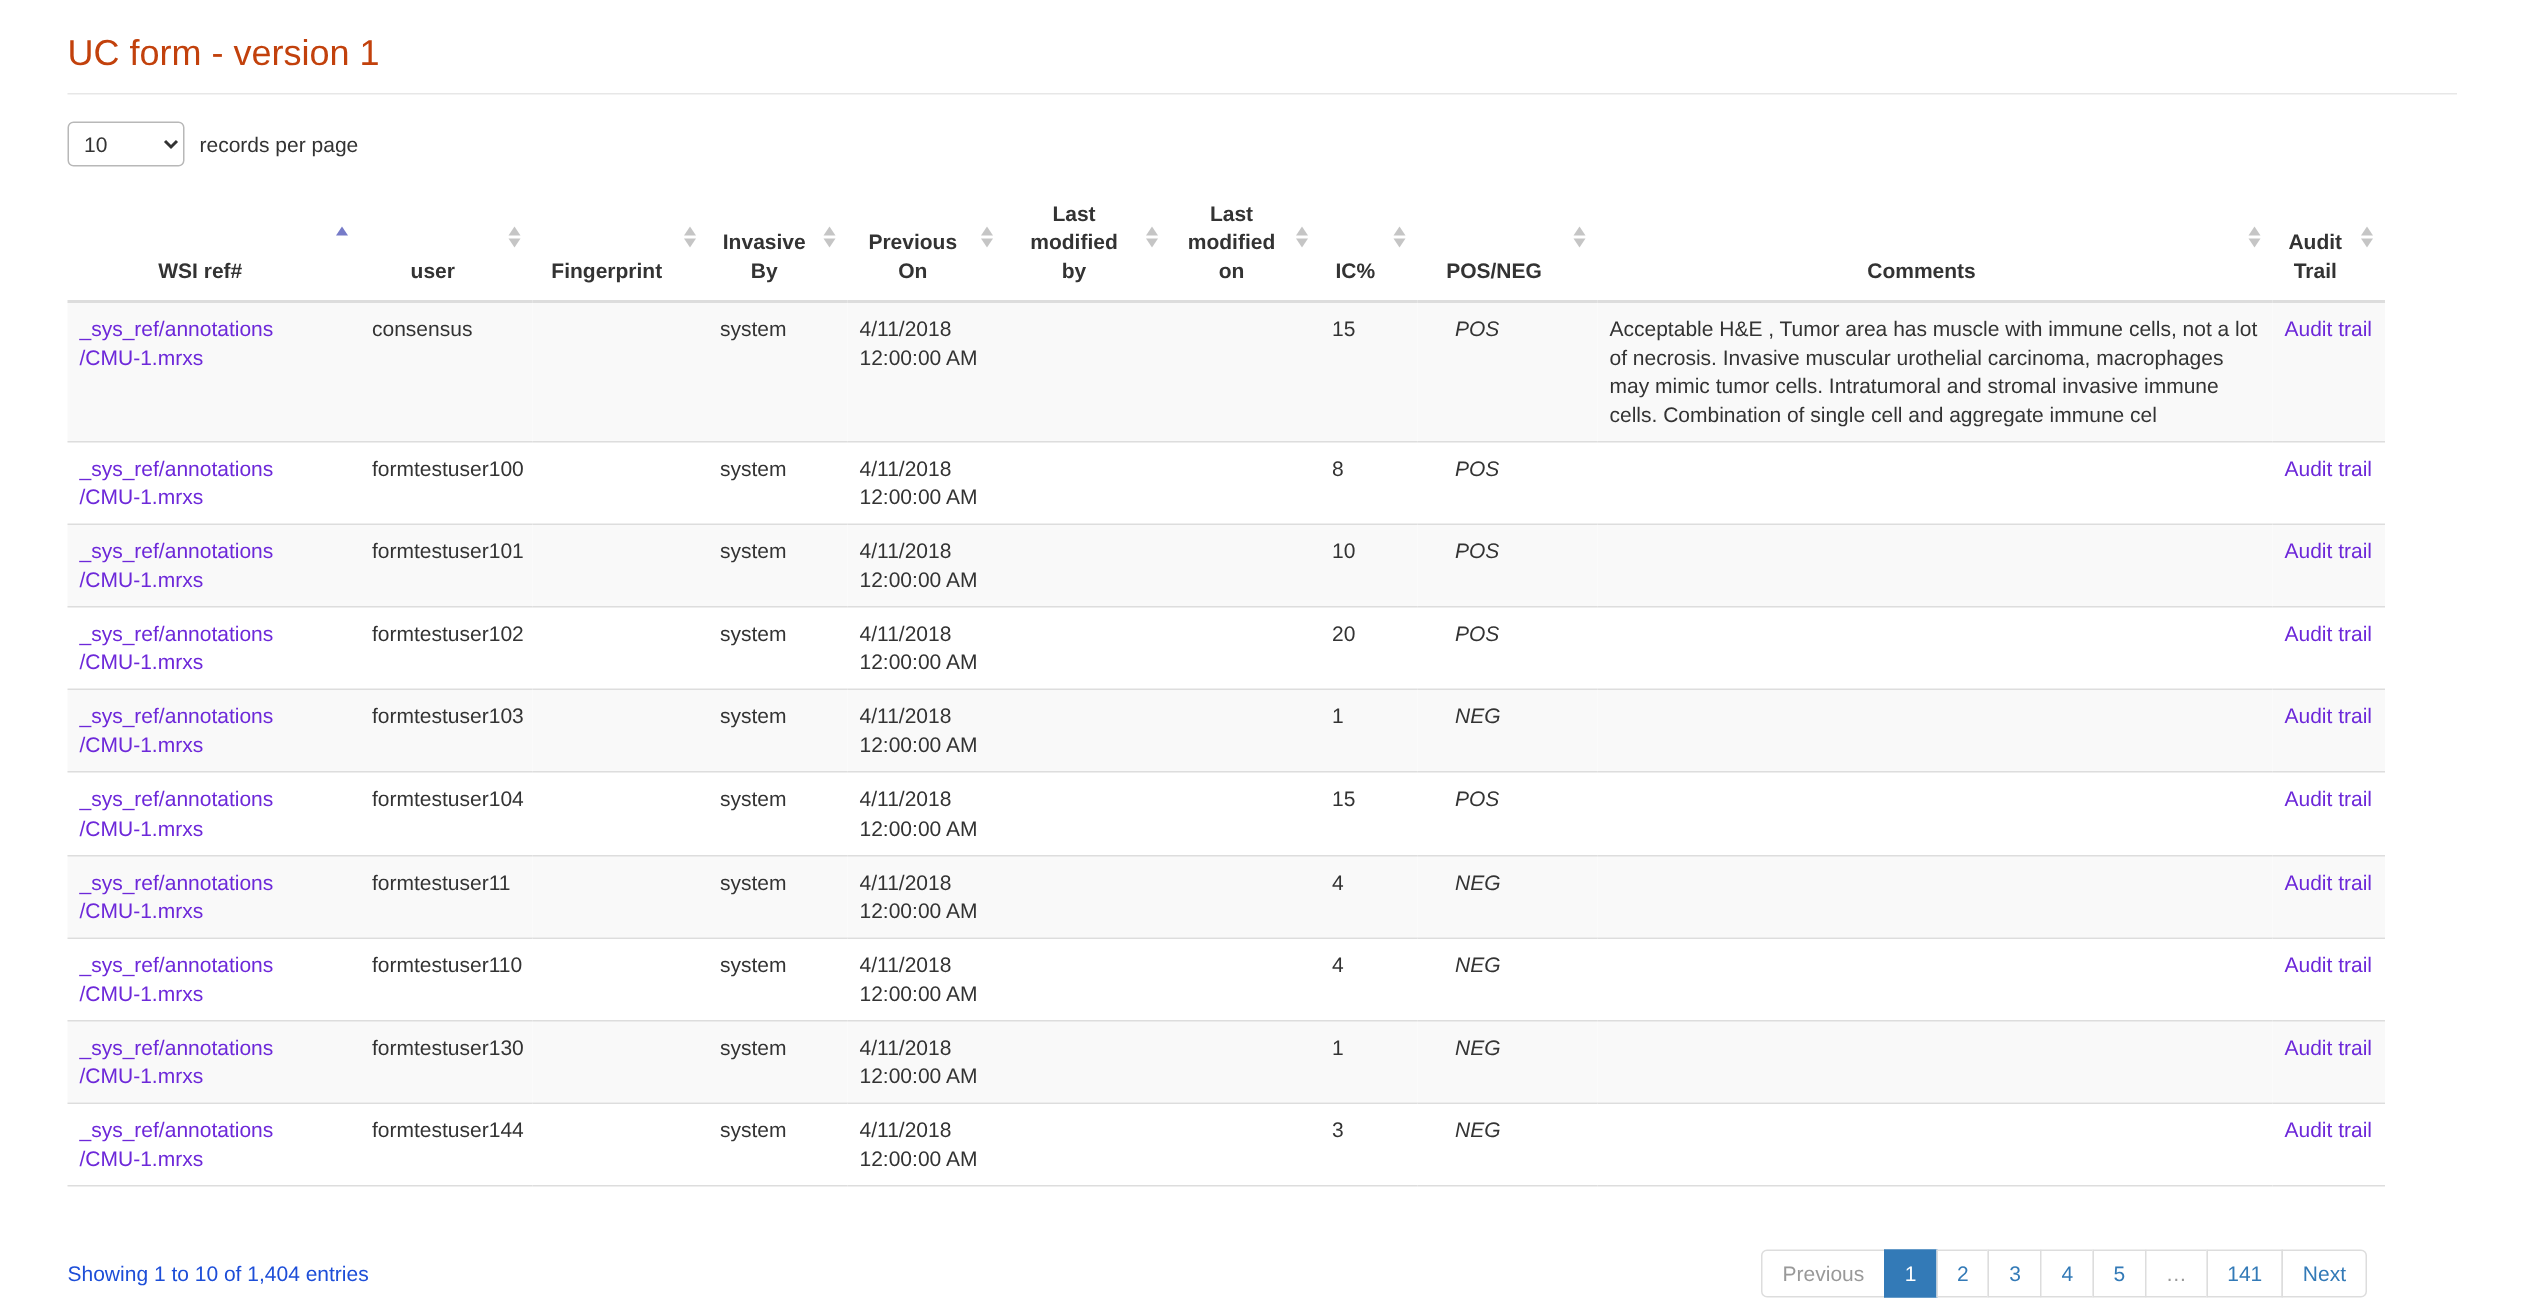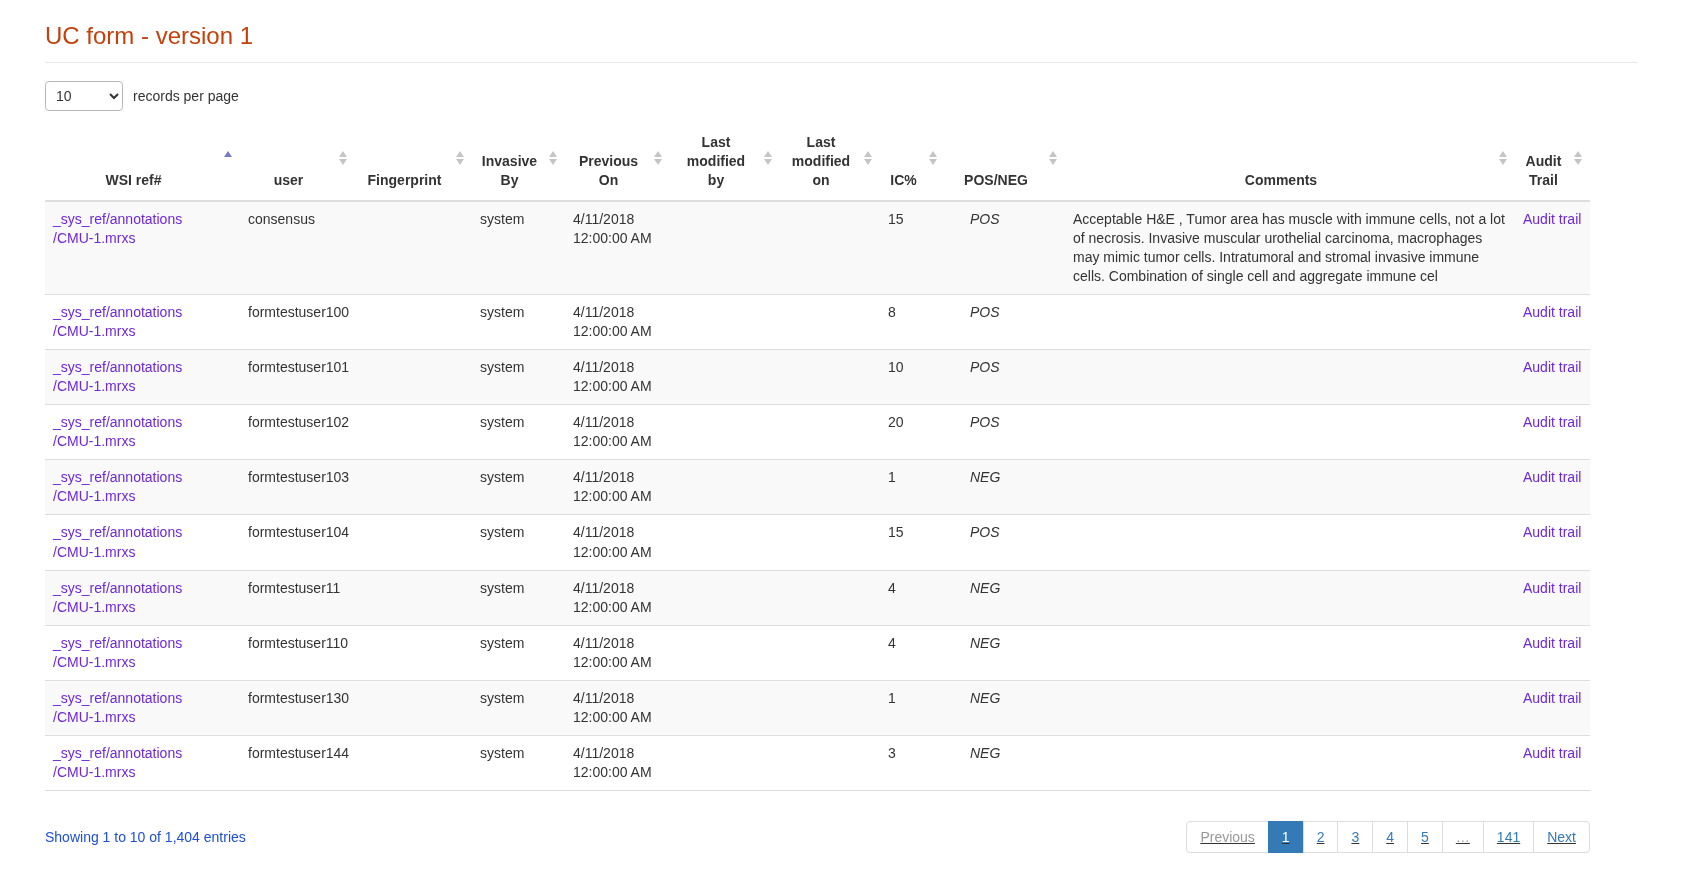--- a/index.html
+++ b/index.html
@@ -47,21 +47,21 @@
 
   tbody td { padding: 8px; vertical-align: top; border-top: 1px solid #ddd; line-height: 1.36; }
   tbody tr:nth-child(odd) { background: #f9f9f9; }
   td.col-7 { text-align: left; padding-right: 15px; }
   td.col-8 { padding-left: 25px; font-style: italic; }
 
   a { color: #6d28d9; text-decoration: none; cursor: pointer; }
 
   .footer { width: 1545px; display: flex; justify-content: space-between; align-items: center; margin-top: 30px; }
   .showing { color: #1d4ed8; }
-  ul.pagination { display: flex; list-style: none; margin: 0; padding: 0; text-decoration: underline; }
+  ul.pagination { display: flex; list-style: none; margin: 12px; padding: 0; }
   .pagination li a { display: block; padding: 7px 13px; border: 1px solid #ddd; margin-left: -1px; background: #fff; color: #337ab7; }
   .pagination li:first-child a { border-top-left-radius: 4px; border-bottom-left-radius: 4px; margin-left: 0; }
   .pagination li:last-child a { border-top-right-radius: 4px; border-bottom-right-radius: 4px; }
   .pagination li.active a { background: #337ab7; border-color: #337ab7; color: #fff; }
   .pagination li.disabled a { color: #999; cursor: default; }
 </style>
 </head>
 <body>
 
 <div class="container">

